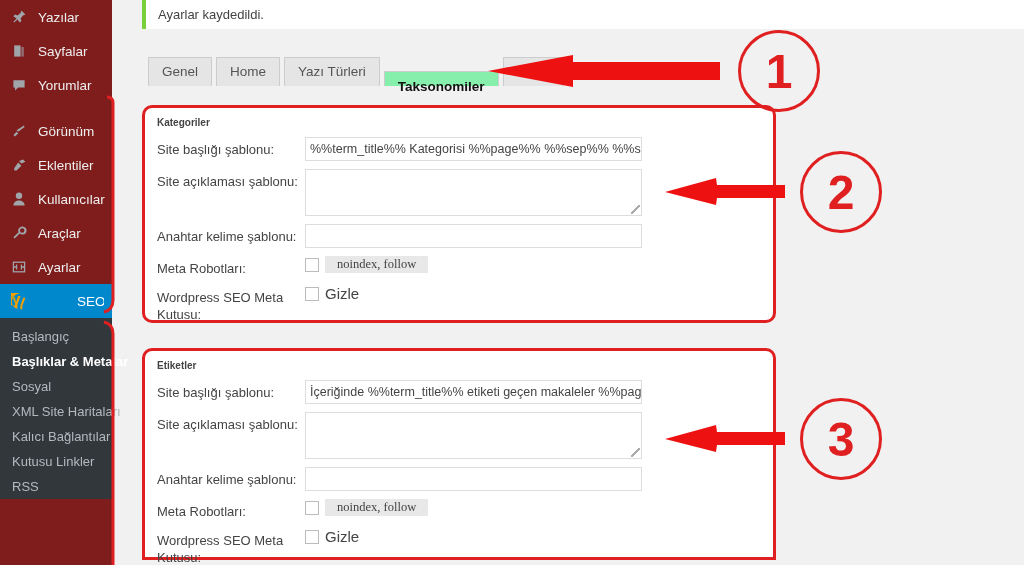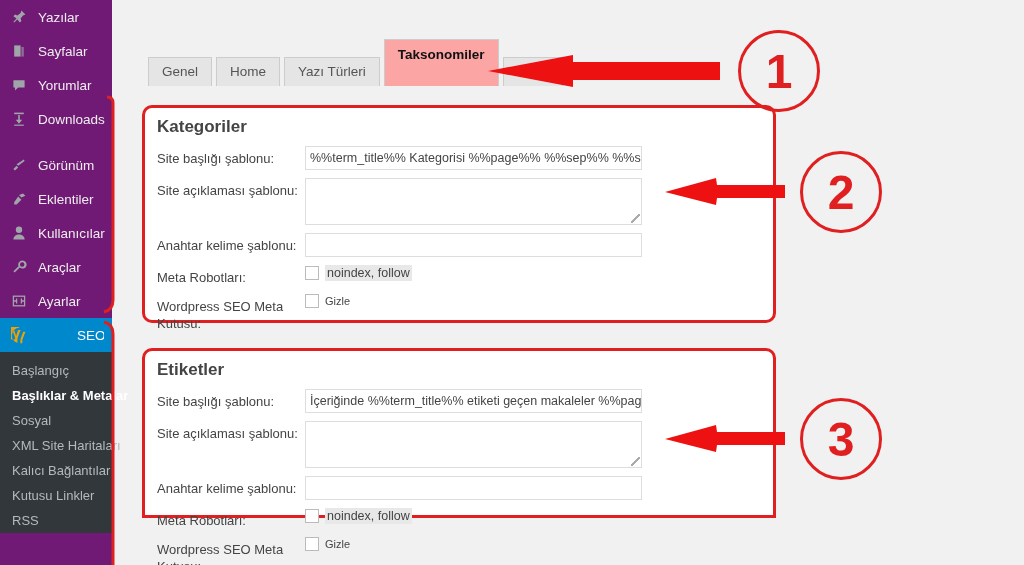--- a/index.html
+++ b/index.html
@@ -8,21 +8,21 @@
     overflow: hidden;
     font-family: "Liberation Sans", sans-serif;
     background: #f1f1f1;
   }
   #root { position: relative; width: 1024px; height: 565px; }
 
   
   #sidebar {
     position: absolute; left: 0; top: 0;
     width: 112px; height: 565px;
-    background: #701a75;
+    background: #7f1d1d;
     color: #eee;
     font-size: 13px;
   }
   .menu-item {
     display: flex; align-items: center;
     height: 34px; padding-left: 8px;
     color: #eee;
   }
   .menu-item .mi-icon {
     width: 22px; height: 20px; margin-right: 8px;
@@ -73,39 +73,39 @@
     height: 29px; line-height: 28px;
     padding: 0 13px;
     background: #e5e5e5;
     border: 1px solid #ccc; border-bottom: none;
     font-size: 13.5px; color: #555;
     margin-right: 4px;
     white-space: nowrap;
     text-align: center;
   }
   .tab.active {
-    background: #fca5a5; color: #111; font-weight: bold;
-    height: 47px; line-height: 30px;
+    background: #86efac; color: #111; font-weight: bold;
+    height: 15px; line-height: 30px;
     border-color: #ccc;
   }
 
   
   .panel {
     position: absolute;
     left: 14px;
     width: 634px;
     background: #fff;
     border: 3px solid #e02020;
     border-radius: 10px;
     padding: 9px 12px 10px 12px;
   }
   #panel-cats { top: 105px; height: 218px; }
-  #panel-tags { top: 348px; height: 170px; border-bottom-left-radius: 0; border-bottom-right-radius: 0; }
+  #panel-tags { top: 348px; height: 212px; border-bottom-left-radius: 0; border-bottom-right-radius: 0; }
   .panel-title {
-    font-size: 17px; color: #444; font-weight: bold;
+    font-size: 10px; color: #444; font-weight: bold;
     margin-bottom: 9px;
   }
   .frow { display: flex; align-items: flex-start; margin-bottom: 8px; }
   .flabel {
     width: 148px; flex: none;
     font-size: 13px; color: #444;
     line-height: 17px; padding-top: 4px;
   }
   .fctl { flex: 1; }
   .txtin {
@@ -128,25 +128,25 @@
     background:
       linear-gradient(135deg, transparent 44%, #aaa 44%, #aaa 56%, transparent 56%);
   }
   .cbrow { display: flex; align-items: center; }
   .cbox {
     width: 14px; height: 14px; flex: none;
     border: 1px solid #bbb; background: #fff;
     margin-right: 6px;
   }
   .code {
-    font-family: Liberation Sans, sans-serif;
+    font-family: Liberation Serif, serif;
     font-size: 12.5px; color: #444;
-    background: #e8e8e8; padding: 1px 2px;
-  }
-  .plain { font-size: 11px; color: #444; }
+    background: #e8e8e8; padding: 1px 12px;
+  }
+  .plain { font-size: 15px; color: #444; }
 
   
   #overlay { position: absolute; inset: 0; pointer-events: none; }
   .circ {
     position: absolute;
     width: 82px; height: 82px;
     border: 3px solid #e02020; border-radius: 50%;
     color: #e02020; font-size: 48px; font-weight: bold;
     display: flex; align-items: center; justify-content: center;
     font-family: "Liberation Sans", sans-serif;
@@ -181,30 +181,20 @@
 
     <div class="menu-item">
       <span class="mi-icon">
         <svg width="16" height="16" viewBox="0 0 20 20" fill="currentColor">
             <path d="M3 4h14v9H9l-4 4v-4H3z"></path>
           </svg>
       </span>
       <span class="mi-label">Yorumlar</span>
     </div>
 
-    <div class="menu-item">
-      <span class="mi-icon">
-        <svg width="16" height="16" viewBox="0 0 20 20" fill="currentColor">
-            <rect x="4" y="2" width="12" height="2"></rect>
-            <path d="M9 5h2v6h3l-4 5-4-5h3z"></path>
-            <rect x="4" y="17" width="12" height="1.5"></rect>
-          </svg>
-      </span>
-      <span class="mi-label">Downloads</span>
-    </div>
 
     <div class="menu-gap"></div>
 
     <div class="menu-item">
       <span class="mi-icon">
         <svg width="16" height="16" viewBox="0 0 20 20" fill="currentColor">
             <path d="M16 3l1 2-8 6-2-2 9-6zM7 11l2 2-4 4-2-2 4-4z"></path>
           </svg>
       </span>
       <span class="mi-label">Görünüm</span>
@@ -265,20 +255,23 @@
       <span class="sub-item">XML Site Haritaları</span>
       <span class="sub-item">Kalıcı Bağlantılar</span>
       <span class="sub-item">Kutusu Linkler</span>
       <span class="sub-item">RSS</span>
 
     </div>
   </div>
 
   <div id="content">
 
+    <div id="notice">
+      <span>Ayarlar kaydedildi.</span>
+    </div>
 
     <div id="tabs">
       <div class="tab">Genel</div>
       <div class="tab">Home</div>
       <div class="tab">Yazı Türleri</div>
       <div class="tab active">Taksonomiler</div>
       <div class="tab">Diğer</div>
     </div>
 
     <div class="panel" id="panel-cats">

